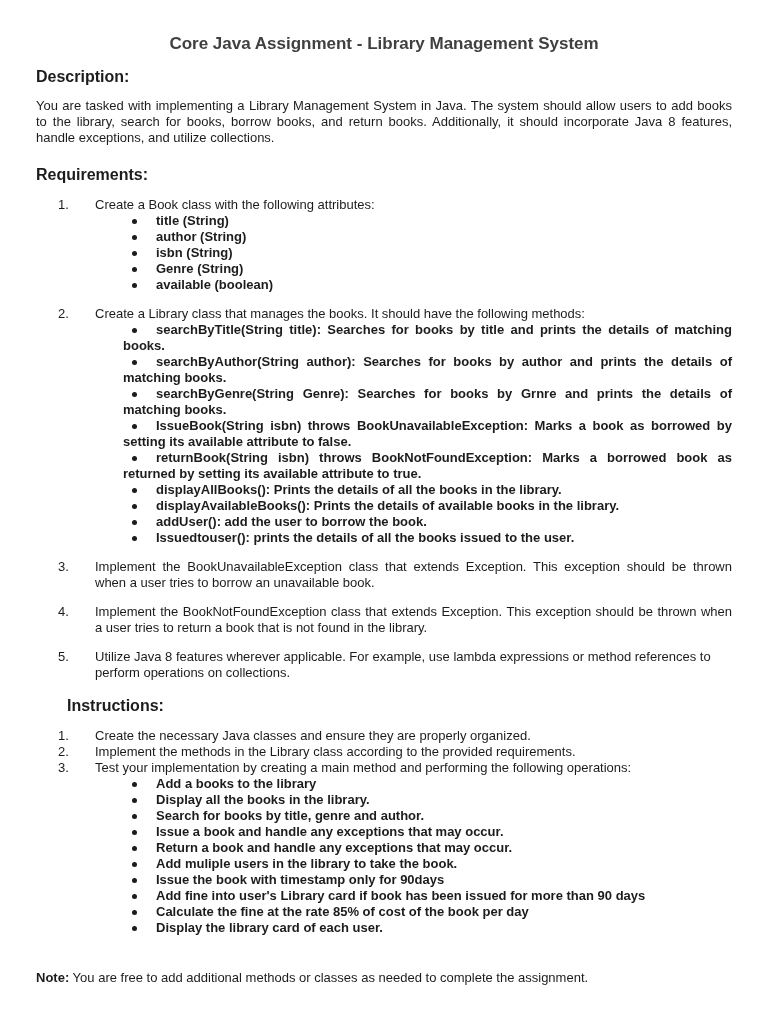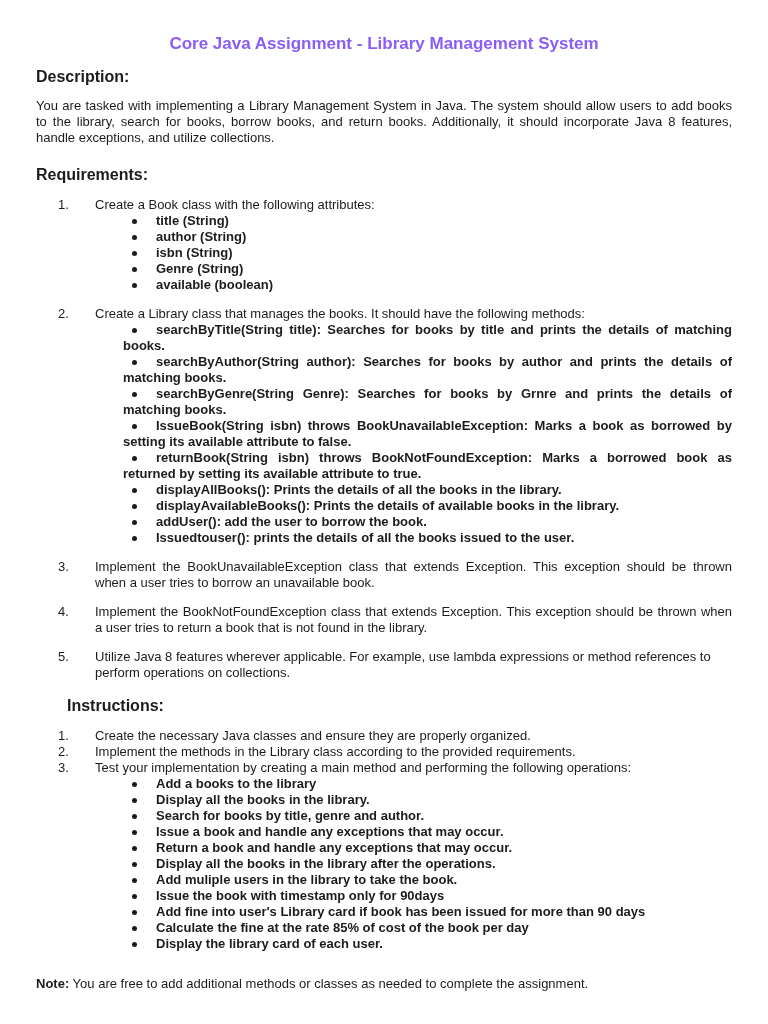--- a/index.html
+++ b/index.html
@@ -16,21 +16,21 @@
     line-height: 16px;
     color: #1c1c1c;
     overflow: hidden;
   }
   .title {
     font-size: 17px;
     line-height: 20px;
     font-weight: 700;
     text-align: center;
     margin-top: 4px;
-    color: #8b5cf6;
+    color: #404040;
   }
   .heading {
     font-weight: 700;
     font-size: 16px;
     line-height: 16px;
   }
   .h-desc  { margin-top: 15px; }
   .h-req   { margin-top: 21px; }
   .h-instr { margin-top: 17px; padding-left: 31px; }
   .para {
@@ -52,21 +52,21 @@
   .dot {
     display: inline-block;
     width: 5px;
     height: 5px;
     border-radius: 50%;
     background: #1c1c1c;
     margin: 0 19px 1px 9px;
     vertical-align: middle;
   }
   .just { text-align: justify; }
-  .note { margin-top: 24px; }
+  .note { margin-top: 34px; }
   .note .note-label { font-weight: 700; }
 </style>
 </head>
 <body>
 
 <div class="page">
 
   <div class="title">Core Java Assignment - Library Management System</div>
 
   <div class="heading h-desc">Description:</div>
@@ -138,21 +138,20 @@
     <div class="num-item">
       <span class="num">3.</span>
       <span>Test your implementation by creating a main method and performing the following operations:</span>
     </div>
     <div>
       <div class="b-item"><span class="dot"></span><span>Add a books to the library</span></div>
       <div class="b-item"><span class="dot"></span><span>Display all the books in the library.</span></div>
       <div class="b-item"><span class="dot"></span><span>Search for books by title, genre and author.</span></div>
       <div class="b-item"><span class="dot"></span><span>Issue a book and handle any exceptions that may occur.</span></div>
       <div class="b-item"><span class="dot"></span><span>Return a book and handle any exceptions that may occur.</span></div>
-      <div class="b-item"><span class="dot"></span><span>Display all the books in the library after the operations.</span></div>
       <div class="b-item"><span class="dot"></span><span>Add muliple users in the library to take the book.</span></div>
       <div class="b-item"><span class="dot"></span><span>Issue the book with timestamp only for 90days</span></div>
       <div class="b-item"><span class="dot"></span><span>Add fine into user's Library card if book has been issued for more than 90 days</span></div>
       <div class="b-item"><span class="dot"></span><span>Calculate the fine at the rate 85% of cost of the book per day</span></div>
       <div class="b-item"><span class="dot"></span><span>Display the library card of each user.</span></div>
     </div>
 
   </div>
 
   <div class="note">

